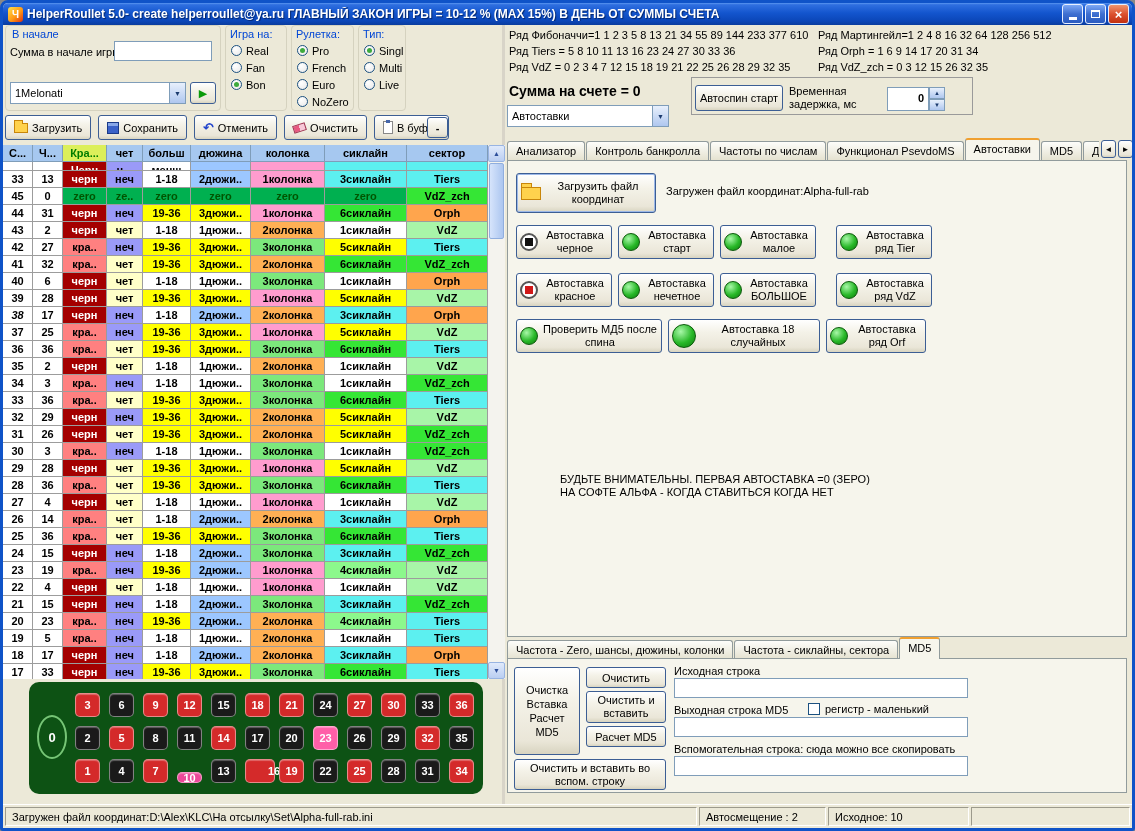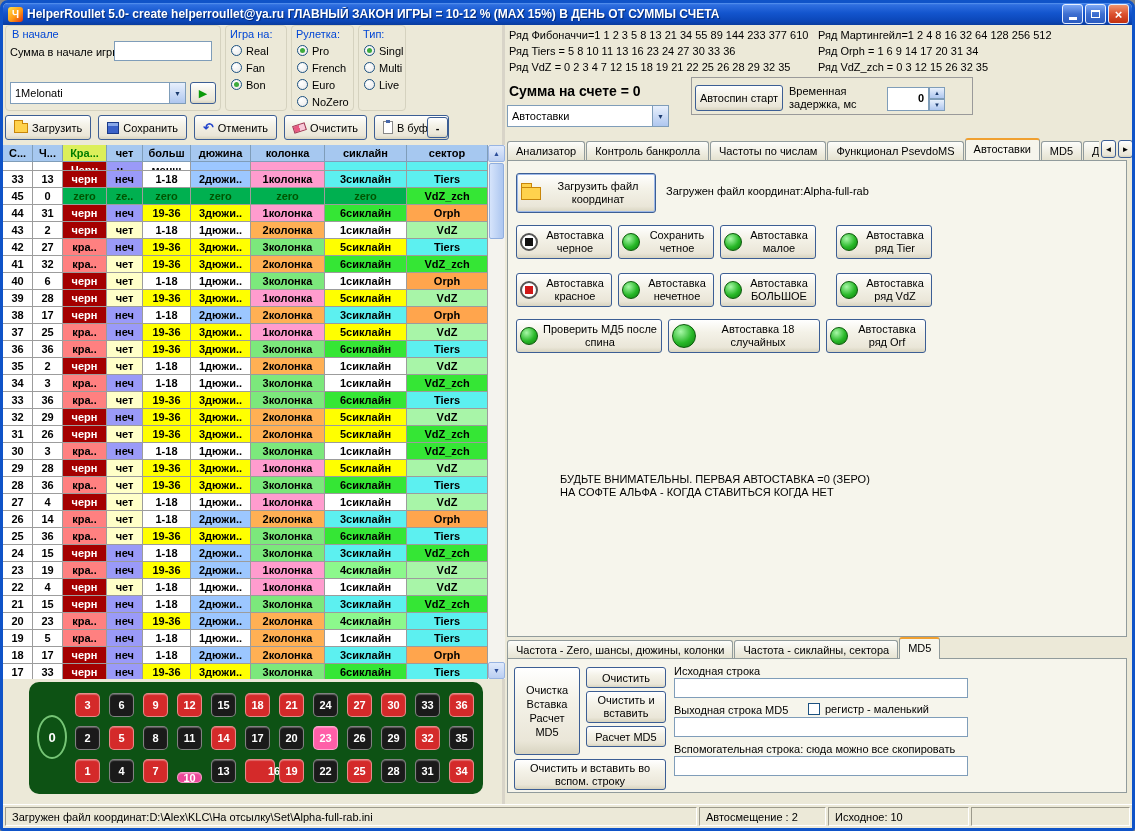--- a/index.html
+++ b/index.html
@@ -375,21 +375,21 @@
               <div class="tcell" style="width: 30px;">28</div>
               <div class="tcell" style="width: 44px; background: rgb(164, 0, 0); color: rgb(255, 255, 255);">черн</div>
               <div class="tcell" style="width: 36px; background: rgb(255, 255, 200); color: rgb(0, 0, 0);">чет</div>
               <div class="tcell" style="width: 48px; background: rgb(255, 255, 0); color: rgb(0, 0, 0);">19-36</div>
               <div class="tcell" style="width: 60px; background: rgb(255, 255, 0); color: rgb(0, 0, 0);">3дюжи..</div>
               <div class="tcell" style="width: 74px; background: rgb(255, 156, 206); color: rgb(0, 0, 0);">1колонка</div>
               <div class="tcell" style="width: 82px; background: rgb(255, 255, 0); color: rgb(0, 0, 0);">5сиклайн</div>
               <div class="tcell" style="width: 81px; background: rgb(168, 245, 168); color: rgb(0, 0, 0);">VdZ</div>
             </div>
             <div class="trow" style="height: 17px;">
-              <div class="tcell" style="width: 30px;">38</div>
+              <div class="tcell" style="width: 30px; font-style: italic;">38</div>
               <div class="tcell" style="width: 30px;">17</div>
               <div class="tcell" style="width: 44px; background: rgb(164, 0, 0); color: rgb(255, 255, 255);">черн</div>
               <div class="tcell" style="width: 36px; background: rgb(154, 154, 248); color: rgb(0, 0, 0);">неч</div>
               <div class="tcell" style="width: 48px; background: rgb(255, 255, 255); color: rgb(0, 0, 0);">1-18</div>
               <div class="tcell" style="width: 60px; background: rgb(156, 199, 255); color: rgb(0, 0, 0);">2дюжи..</div>
               <div class="tcell" style="width: 74px; background: rgb(255, 176, 84); color: rgb(0, 0, 0);">2колонка</div>
               <div class="tcell" style="width: 82px; background: rgb(92, 240, 240); color: rgb(0, 0, 0);">3сиклайн</div>
               <div class="tcell" style="width: 81px; background: rgb(255, 165, 77); color: rgb(0, 0, 0);">Orph</div>
             </div>
             <div class="trow" style="height: 17px;">
@@ -720,21 +720,21 @@
         </div>
         <div class="loaded-lbl">Загружен файл координат:Alpha-full-rab</div>
         <div id="ab-grid">
             <div class="ab-row" style="top: 64px;">
               <div class="xp-btn ab-btn" style="width: 96px;">
                 <div class="ab-ico black"></div>
                 <div class="ab-lbl">Автоставка черное</div>
               </div>
               <div class="xp-btn ab-btn" style="width: 96px;">
                 <div class="ab-ico green"></div>
-                <div class="ab-lbl">Сохранить четное</div>
+                <div class="ab-lbl">Автоставка старт</div>
               </div>
               <div class="xp-btn ab-btn" style="width: 96px;">
                 <div class="ab-ico green"></div>
                 <div class="ab-lbl">Автоставка малое</div>
               </div>
               <div class="xp-btn ab-btn" style="width: 96px; margin-left: 14px;">
                 <div class="ab-ico green"></div>
                 <div class="ab-lbl">Автоставка ряд Tier</div>
               </div>
             </div>

